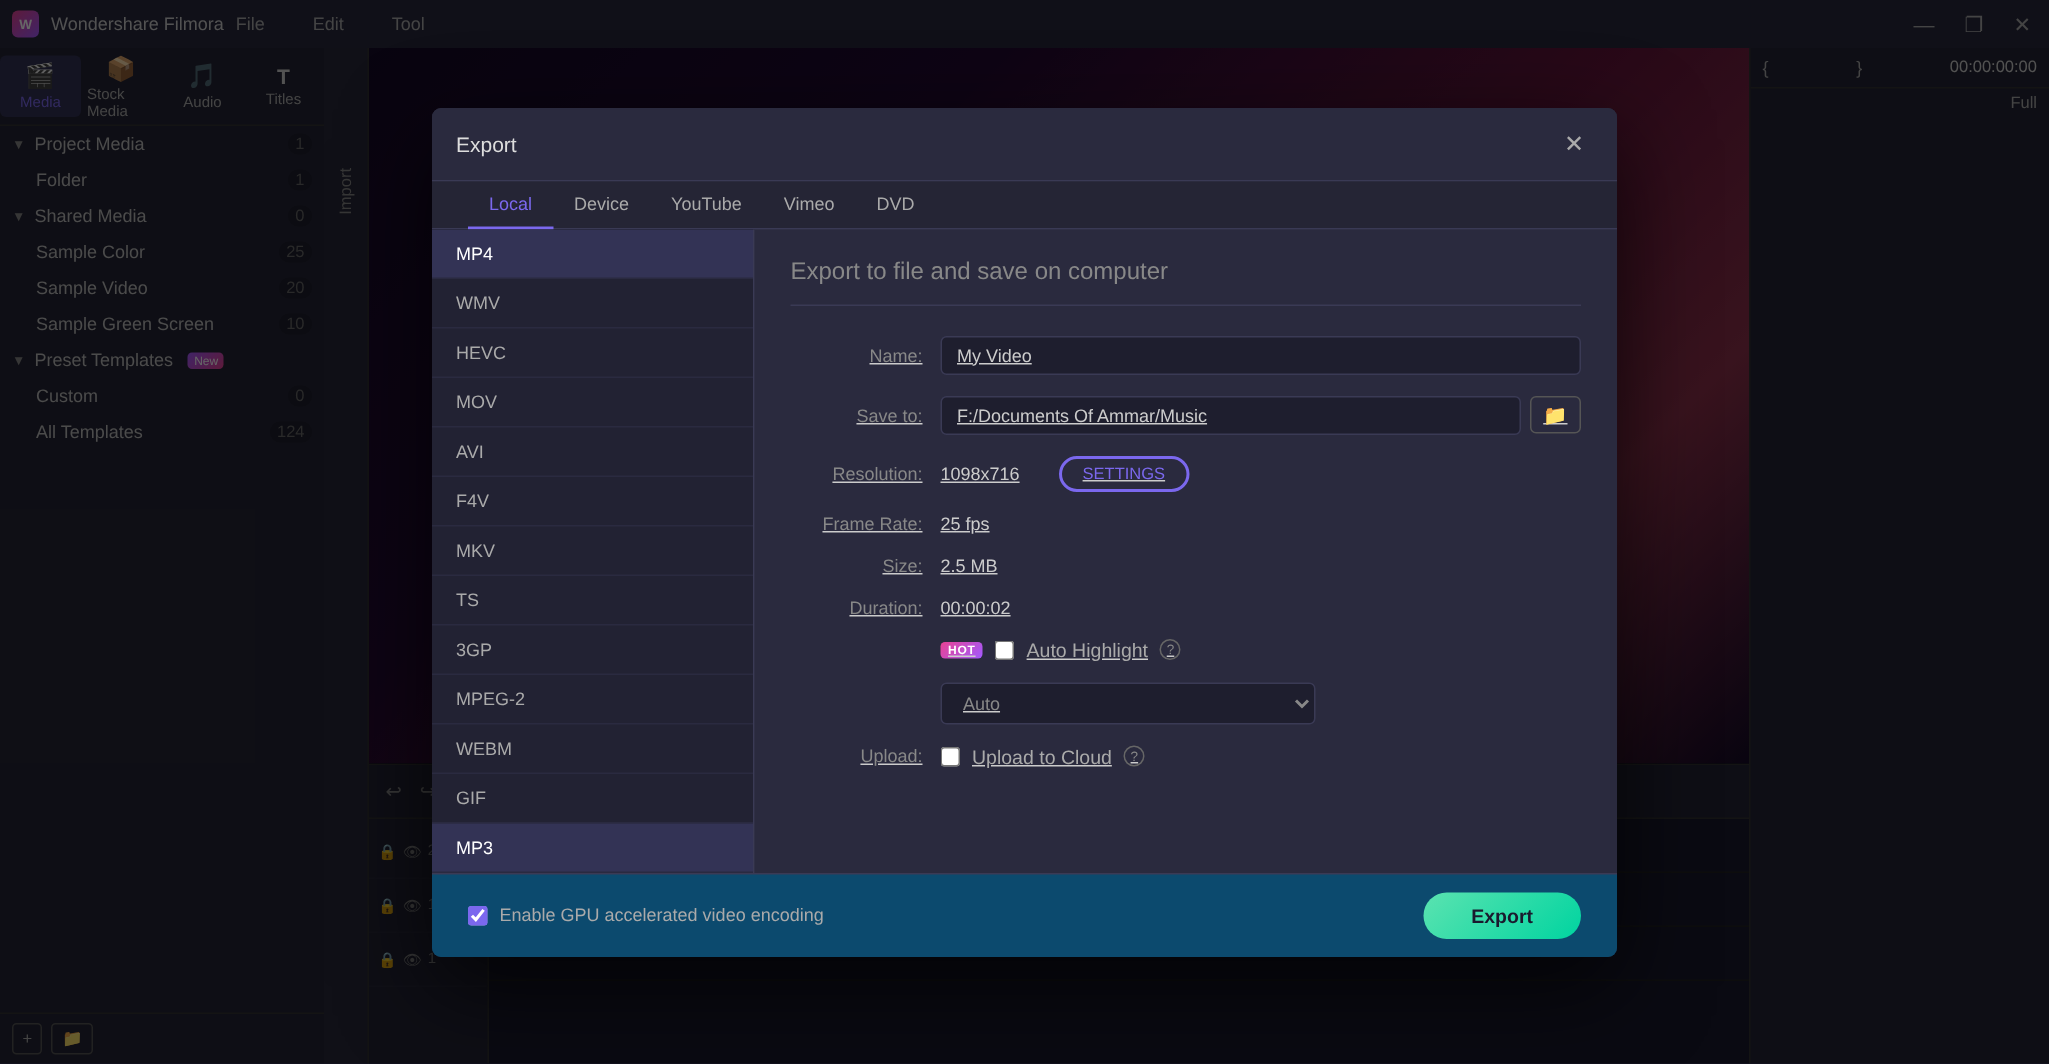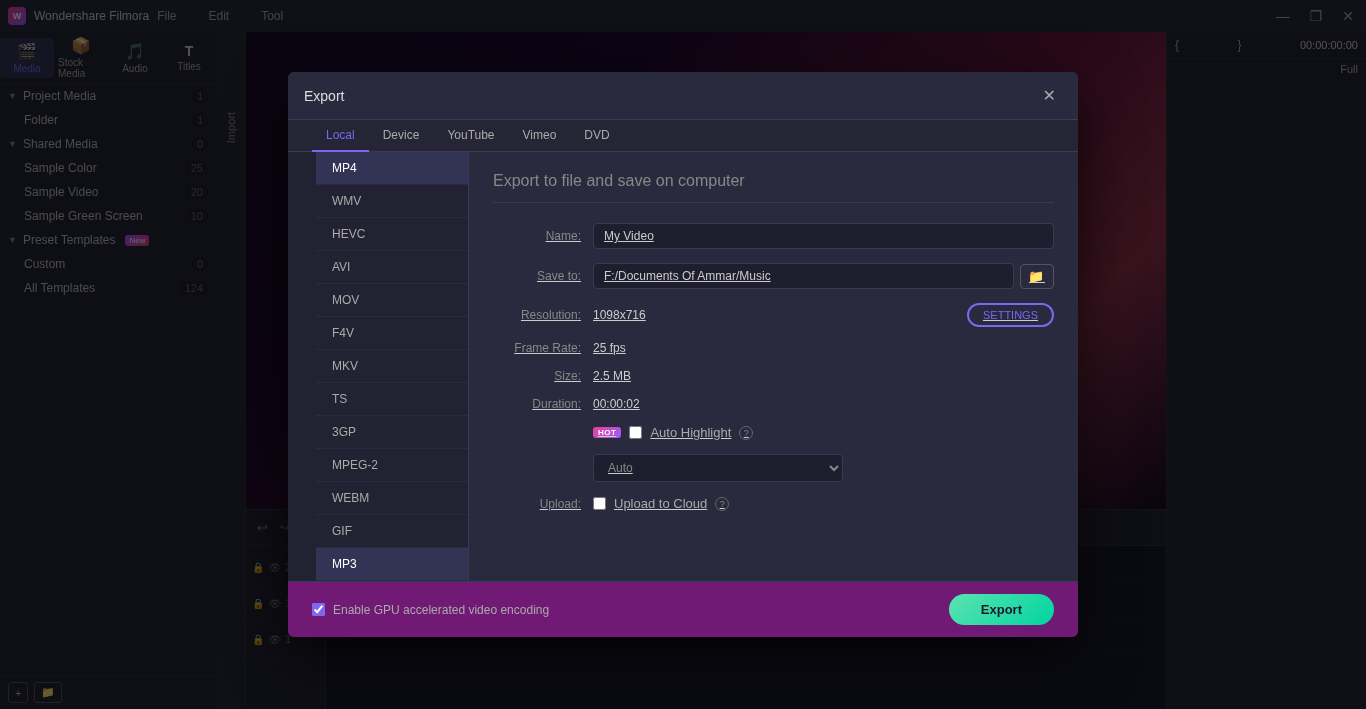--- a/index.html
+++ b/index.html
@@ -390,25 +390,24 @@
     }
 
     
     .modal-body {
       display: flex;
       flex: 1;
     }
 
     
     .format-list {
-      width: 181px;
+      width: 215px;
       background: #222233;
       border-right: 1px solid #3a3a55;
       overflow-y: auto;
-      padding-left: 28px;
     }
     .format-item {
       padding: 9px 16px;
       font-size: 12px;
       color: #aaa;
       cursor: pointer;
       border-bottom: 1px solid #2a2a40;
     }
     .format-item.active {
       background: #333355;
@@ -484,23 +483,22 @@
       color: #aaa;
       padding: 4px 8px;
       border-radius: 4px;
       cursor: pointer;
       font-size: 13px;
     }
 
     .resolution-row {
       display: flex;
       align-items: center;
-      gap: 10px;
-      flex: 1;
-      justify-content: space-between;
+      gap: 26px;
+      flex: 1;
     }
     .resolution-value {
       font-size: 12px;
       color: #ccc;
     }
     .settings-btn {
       background: none;
       border: 2px solid #7b68ee;
       color: #7b68ee;
       padding: 4px 14px;
@@ -566,21 +564,21 @@
       gap: 8px;
     }
 
     
     .modal-footer {
       display: flex;
       align-items: center;
       justify-content: space-between;
       padding: 12px 24px;
       border-top: 1px solid #3a3a55;
-      background: #701a75;
+      background: #0c4a6e;
     }
     .gpu-checkbox-row {
       display: flex;
       align-items: center;
       gap: 8px;
     }
     .gpu-checkbox {
       accent-color: #7b68ee;
       width: 13px;
       height: 13px;
@@ -800,22 +798,22 @@
       <div class="modal-tab">Vimeo</div>
       <div class="modal-tab">DVD</div>
     </div>
 
     <div class="modal-body">
 
       <div class="format-list">
         <div class="format-item active">MP4</div>
         <div class="format-item">WMV</div>
         <div class="format-item">HEVC</div>
+        <div class="format-item">MOV</div>
         <div class="format-item">AVI</div>
-        <div class="format-item">MOV</div>
         <div class="format-item">F4V</div>
         <div class="format-item">MKV</div>
         <div class="format-item">TS</div>
         <div class="format-item">3GP</div>
         <div class="format-item">MPEG-2</div>
         <div class="format-item">WEBM</div>
         <div class="format-item">GIF</div>
         <div class="format-item active">MP3</div>
       </div>
 

